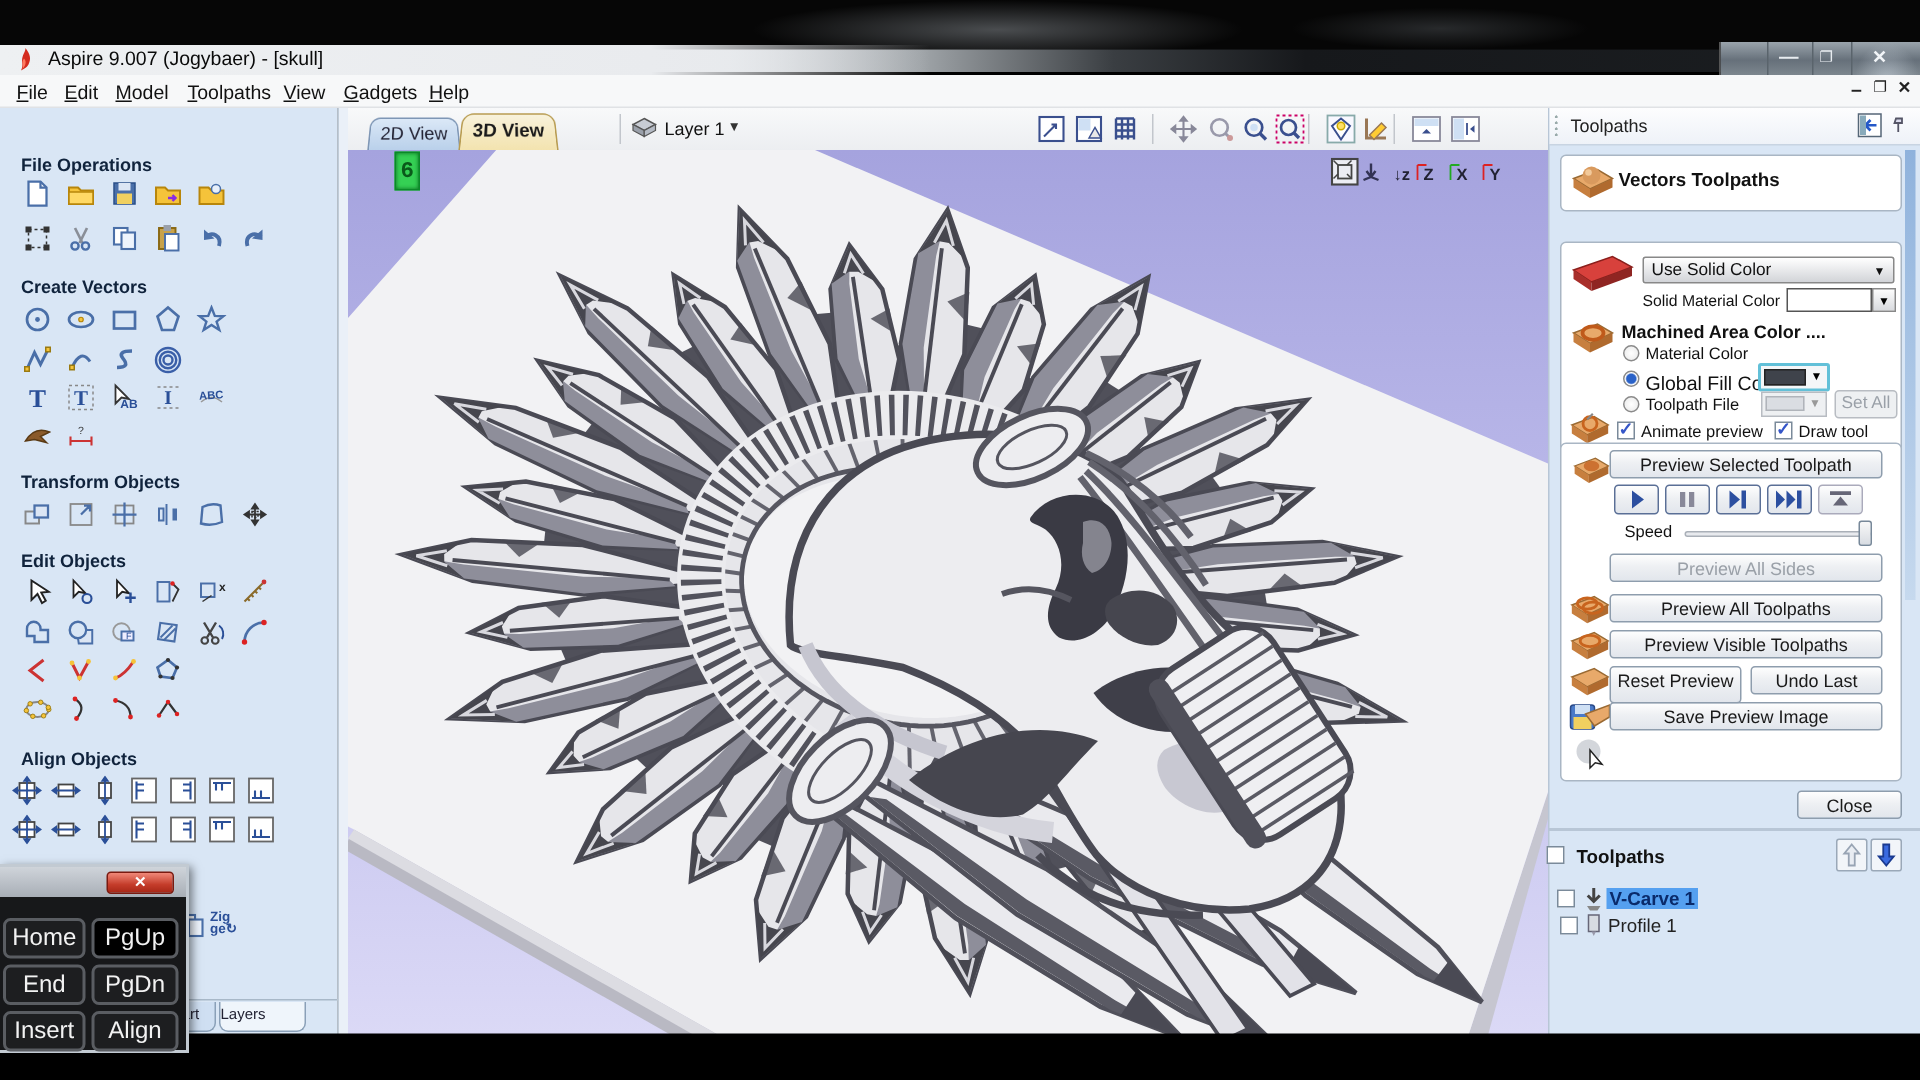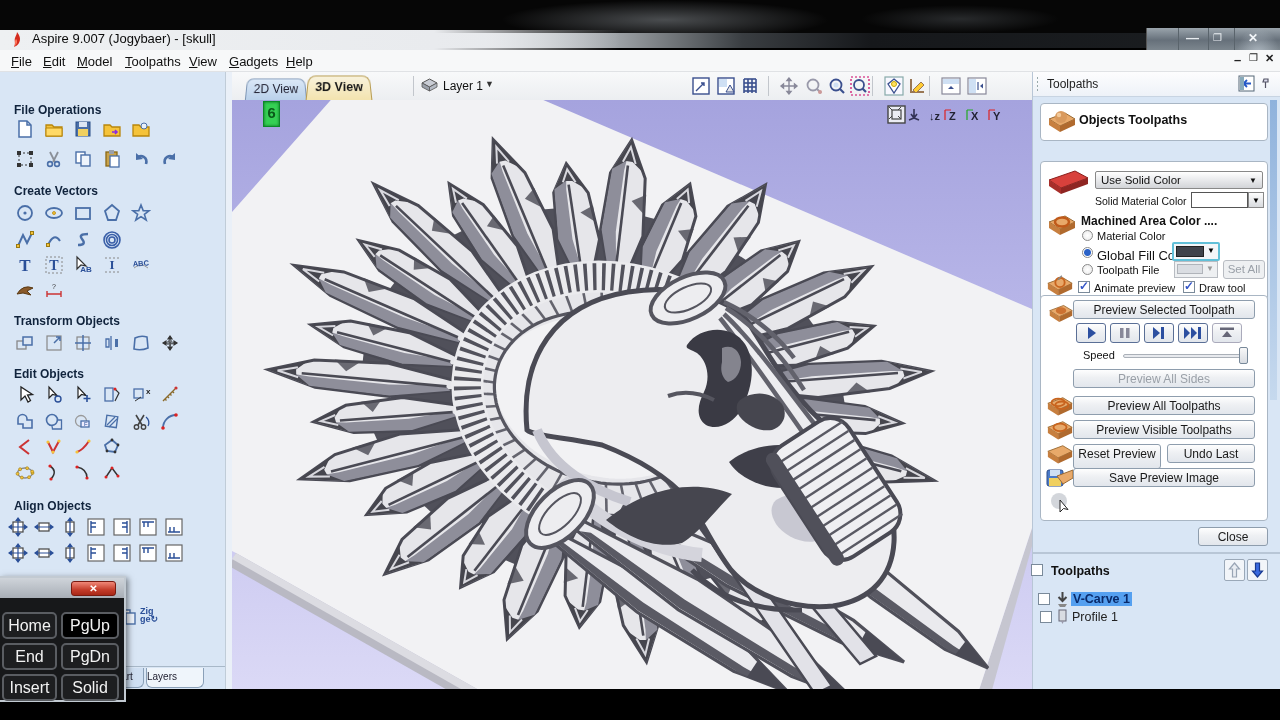--- a/index.html
+++ b/index.html
@@ -816,21 +816,21 @@
 </div>
 
 <div class="gbox" style="top:103px;height:38px">
   <div class="abs" style="left:6px;top:5px"><svg width="30" height="30" viewBox="0 0 30 30">
         <path d="M2 10 L18 4 L28 10 L13 17 Z" fill="#e8a96a" stroke="#9a6a33" stroke-width="1"></path>
         <path d="M2 10 L13 17 L13 23 L2 16 Z" fill="#c77f3f"></path>
         <path d="M13 17 L28 10 L28 16 L13 23 Z" fill="#b06a2e"></path>
         <circle cx="14" cy="8" r="6" fill="#d99a5e"></circle>
         <circle cx="12" cy="6" r="2.2" fill="#f2c99a"></circle>
       </svg></div>
-  <div class="abs" style="left:38px;top:9px;font-size:12.5px;font-weight:bold;color:#111">Objects Toolpaths</div>
+  <div class="abs" style="left:38px;top:9px;font-size:12.5px;font-weight:bold;color:#111">Vectors Toolpaths</div>
 </div>
 
 <div class="gbox" style="top:161px;height:141px">
   <svg class="abs" style="left:4px;top:6px" width="46" height="32" viewBox="0 0 46 32">
       <path d="M4 12 L30 3 L43 10 L16 20 Z" fill="#d8413c" stroke="#8a1f1c" stroke-width="1"></path>
       <path d="M4 12 L16 20 L16 26 L4 18 Z" fill="#a82e2a"></path>
       <path d="M16 20 L43 10 L43 16 L16 26 Z" fill="#8f2522"></path>
     </svg>
   <div class="abs" style="left:54px;top:9px;width:168px;height:18px;background:linear-gradient(#fff,#d2d4d8);border:1px solid #888;border-radius:2px;font-size:11.5px;color:#111;padding:2px 0 0 5px">Use Solid Color<span style="position:absolute;right:5px;top:4px;font-size:8px">▼</span></div>
   <div class="rlbl" style="left:54px;top:33px;font-size:10.5px">Solid Material Color</div>
@@ -968,14 +968,14 @@
 
 <div class="abs" style="left:0;top:576px;width:126px;height:126px;border:2px solid #c2cad2;border-left:none;background:#17181a;box-shadow:2px 2px 6px rgba(0,0,0,.5)">
   <div class="abs" style="left:0;top:0;width:124px;height:20px;background:linear-gradient(#cfd4da,#a8aeb6)">
     <div class="abs" style="left:71px;top:3px;width:45px;height:15px;background:linear-gradient(#f08878,#c43c2a 60%,#a82818);border:1px solid #7a1a10;border-radius:3px;color:#fff;font-size:10px;font-weight:bold;text-align:center;line-height:14px">✕</div>
   </div>
   <div class="abs" style="left:2px;top:34px;width:55px;height:27px;background:#1d1e20;border:2px solid #5a5d62;border-radius:5px;color:#f2f2f2;font-size:16px;text-align:center;line-height:24px">Home</div>
   <div class="abs" style="left:61px;top:34px;width:58px;height:27px;background:#000000;border:2px solid #5a5d62;border-radius:5px;color:#f2f2f2;font-size:16px;text-align:center;line-height:24px">PgUp</div>
   <div class="abs" style="left:2px;top:65px;width:55px;height:27px;background:#1d1e20;border:2px solid #5a5d62;border-radius:5px;color:#f2f2f2;font-size:16px;text-align:center;line-height:24px">End</div>
   <div class="abs" style="left:61px;top:65px;width:58px;height:27px;background:#1d1e20;border:2px solid #5a5d62;border-radius:5px;color:#f2f2f2;font-size:16px;text-align:center;line-height:24px">PgDn</div>
   <div class="abs" style="left:2px;top:96px;width:55px;height:27px;background:#1d1e20;border:2px solid #5a5d62;border-radius:5px;color:#f2f2f2;font-size:16px;text-align:center;line-height:24px">Insert</div>
-  <div class="abs" style="left:61px;top:96px;width:58px;height:27px;background:#1d1e20;border:2px solid #5a5d62;border-radius:5px;color:#f2f2f2;font-size:16px;text-align:center;line-height:24px">Solid</div>
+  <div class="abs" style="left:61px;top:96px;width:58px;height:27px;background:#1d1e20;border:2px solid #5a5d62;border-radius:5px;color:#f2f2f2;font-size:16px;text-align:center;line-height:24px">Align</div>
 </div>
 
 </body></html>

